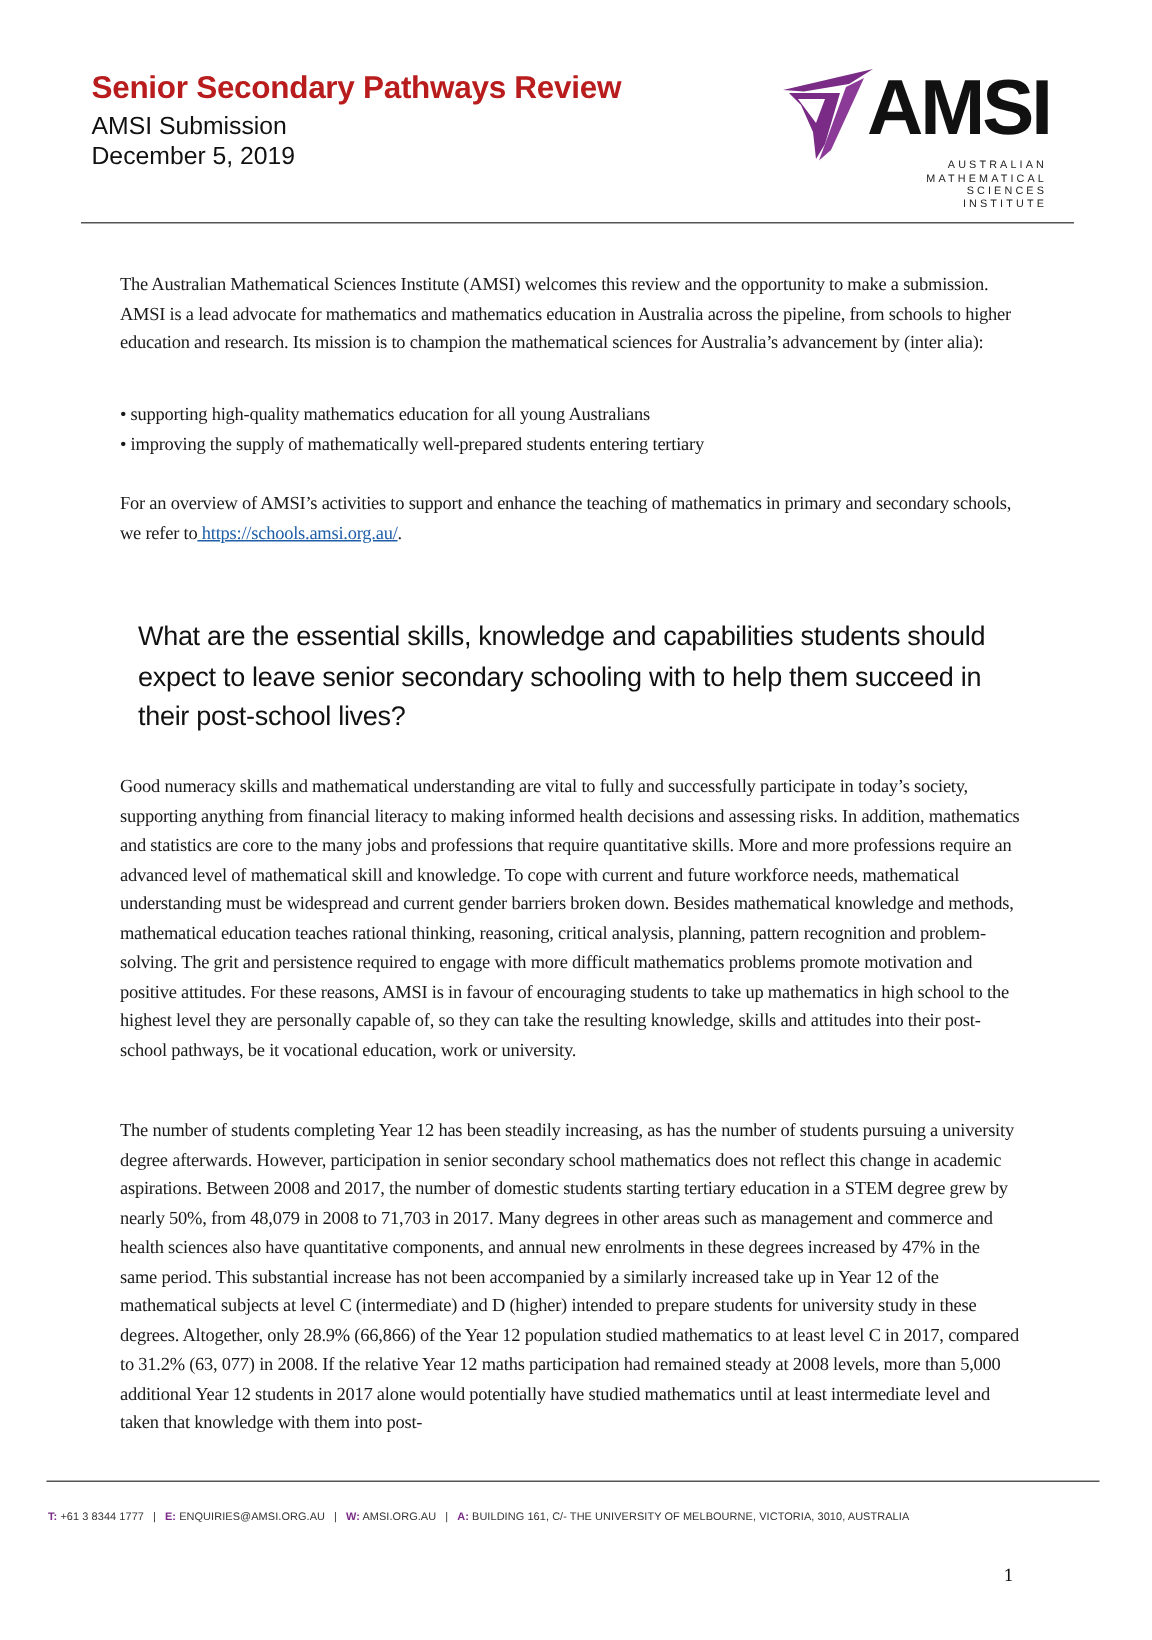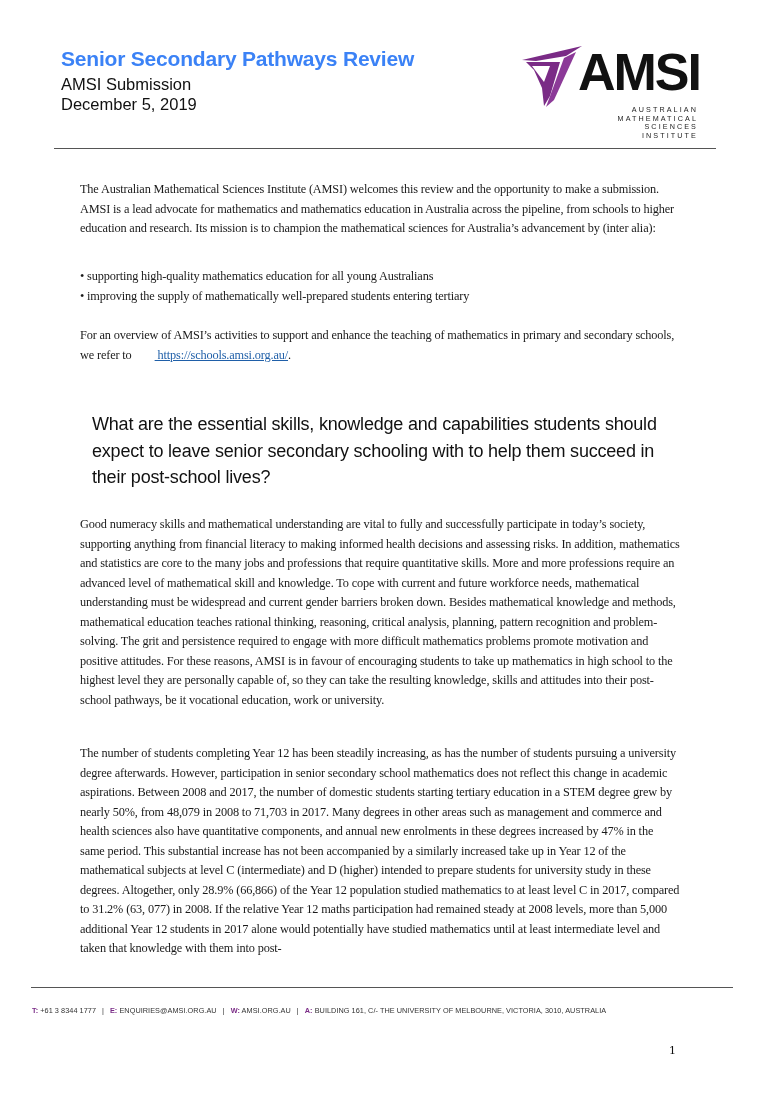--- a/index.html
+++ b/index.html
@@ -15,21 +15,21 @@
       color: #1a1a1a;
     }
     .hdr-title {
       position: absolute;
       left: 61px;
       top: 47px;
       font-family: "Liberation Sans", sans-serif;
       font-weight: bold;
       font-size: 21px;
       line-height: 24px;
-      color: #3b82f6;
+      color: #b91c1c;
       letter-spacing: -0.2px;
     }
     .hdr-sub {
       position: absolute;
       left: 61px;
       font-family: "Liberation Sans", sans-serif;
       font-size: 16.5px;
       line-height: 20px;
       color: #111;
     }
@@ -89,21 +89,20 @@
       color: #1a1a1a;
       letter-spacing: -0.15px;
     }
     .body-text p { margin: 0; }
     .p1 { top: 180px; }
     .bul { top: 267px; }
     .p2 { top: 326px; }
     .link {
       color: #1f5fa8;
       text-decoration: underline;
-      margin-left: 23px;
     }
     .question {
       position: absolute;
       left: 92px;
       top: 411px;
       width: 600px;
       font-family: "Liberation Sans", sans-serif;
       font-size: 18px;
       line-height: 26.5px;
       color: #111;

